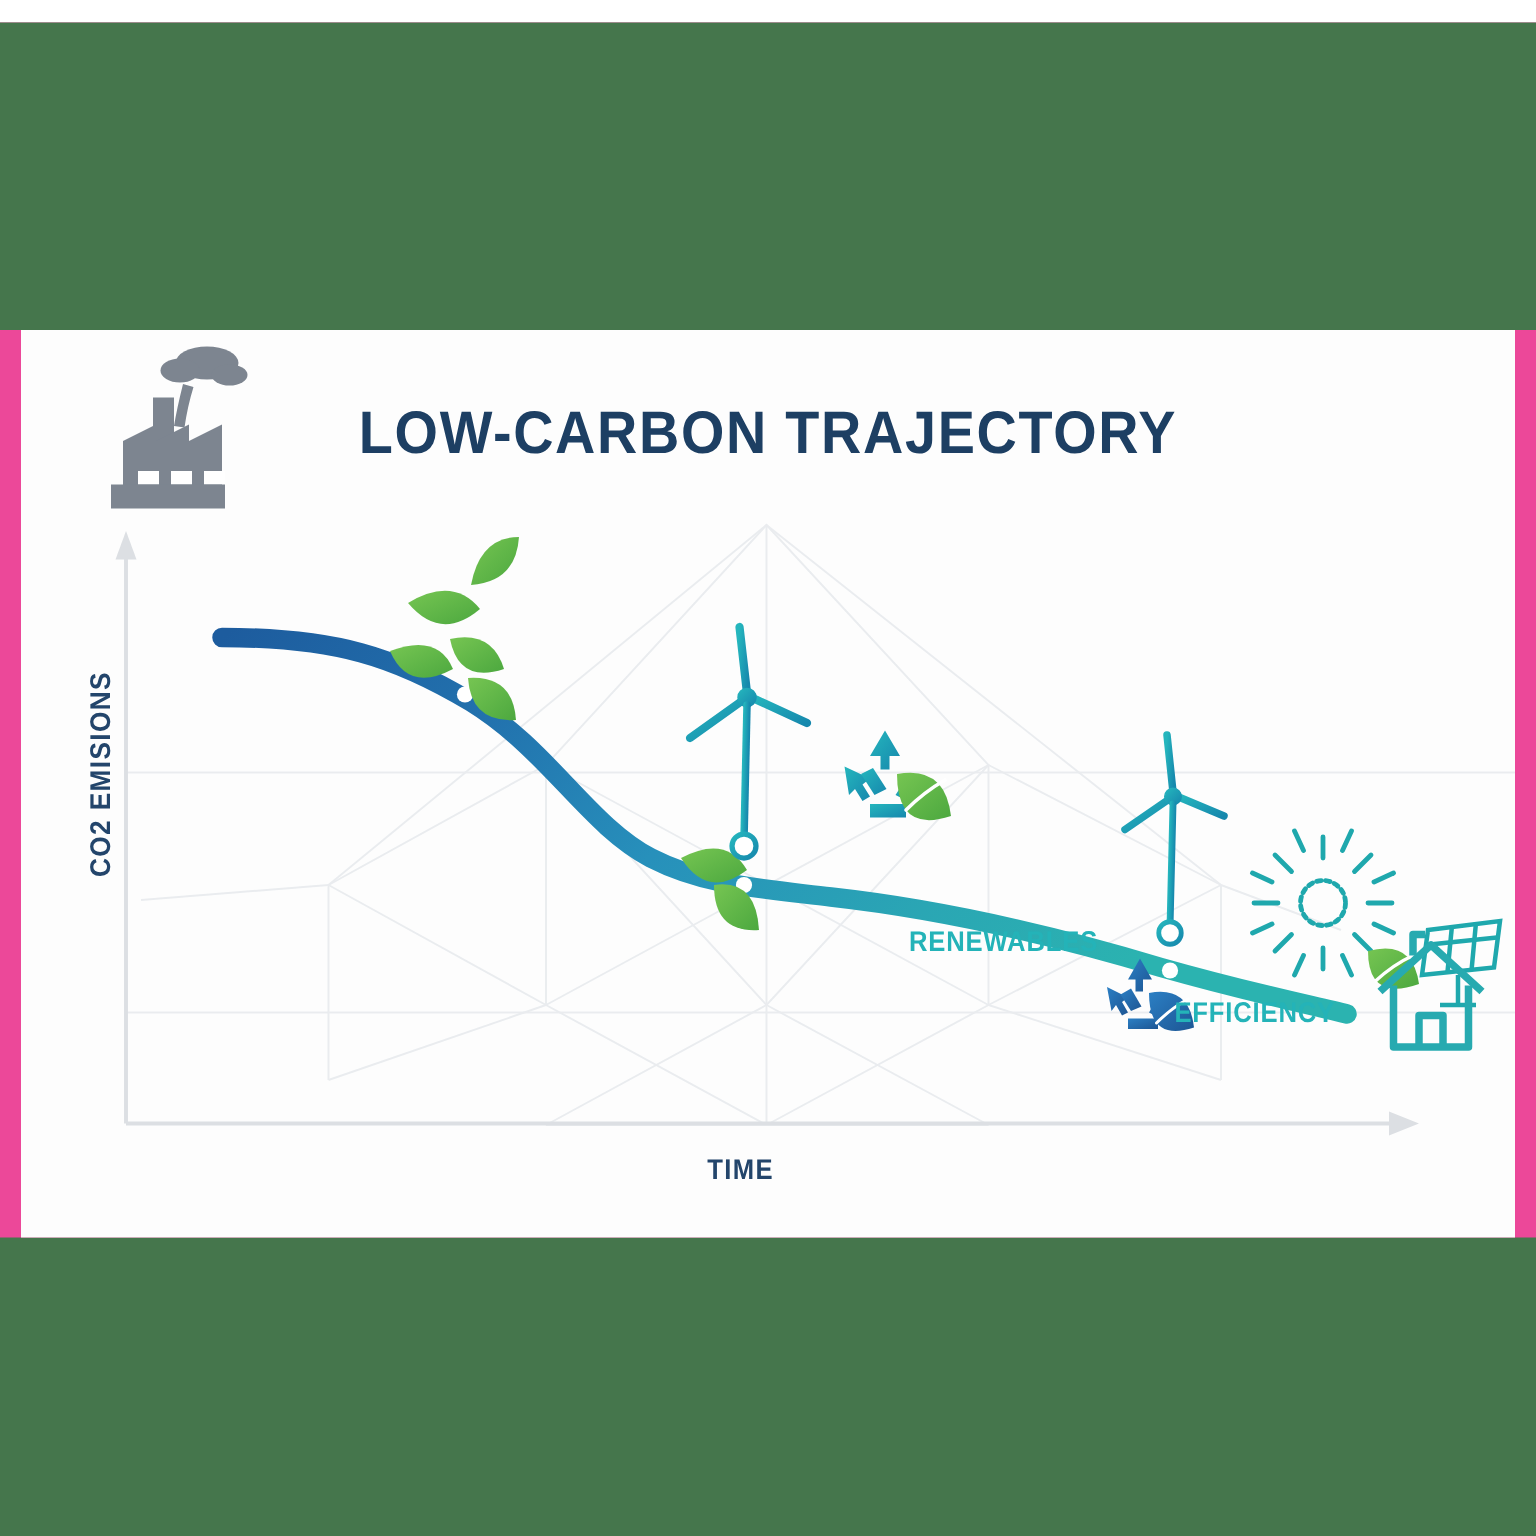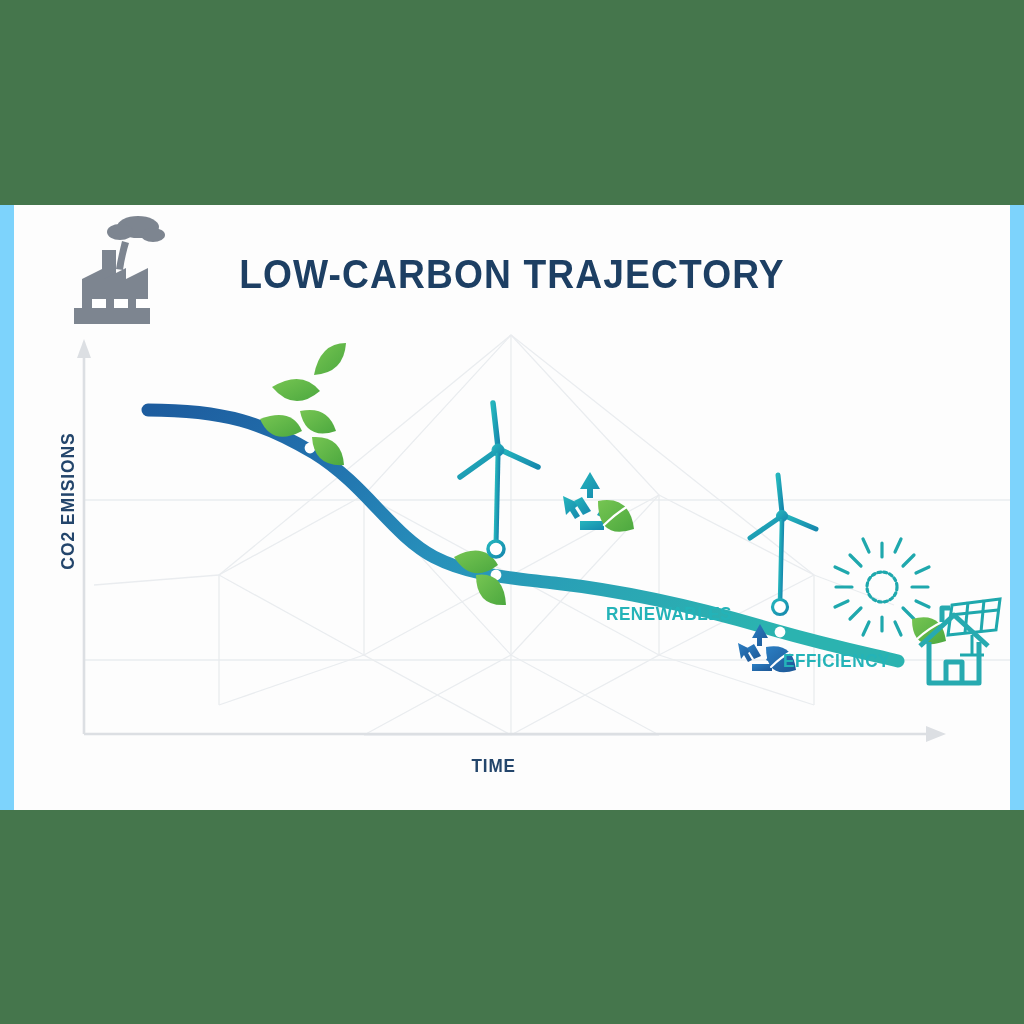--- a/index.html
+++ b/index.html
@@ -1,21 +1,21 @@
 <!DOCTYPE html>
 <html><head>
 <meta charset="utf-8">
 <style>
   html,body{margin:0;padding:0;}
   body{
     width:1024px;height:1024px;overflow:hidden;
     background:#ffffff;
     font-family:"Liberation Sans", sans-serif;
   }
-  #stage{position:relative;width:1024px;height:884px;background:#7dd3fc;}
+  #stage{position:relative;width:1024px;height:884px;background:#ec4899;margin-top:15px;}
 
   .band{position:absolute;left:0;width:1024px;background:#45764c;}
   .band-top{top:0;height:205px;}
   .band-bottom{top:810px;height:214px;}
 
   .card{
     position:absolute;left:14px;top:205px;width:996px;height:605px;
     background:#fdfdfd;
     overflow:hidden;
   }

